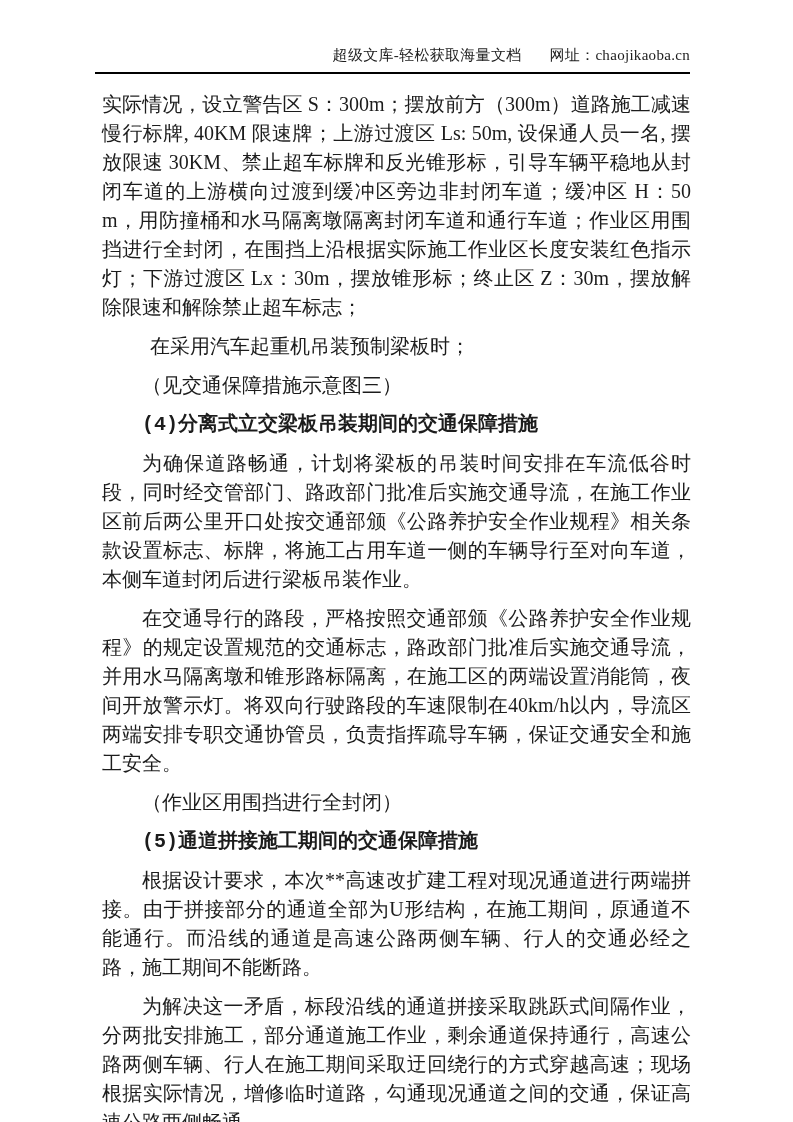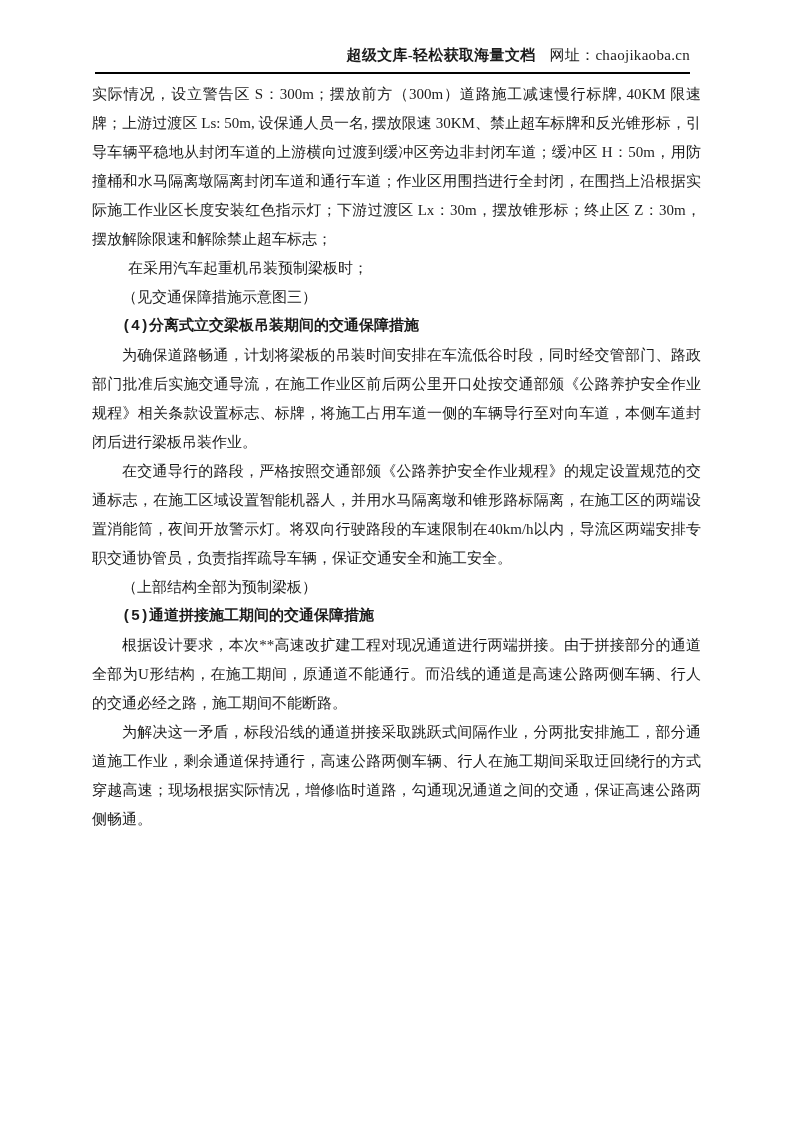--- a/index.html
+++ b/index.html
@@ -22,40 +22,39 @@
     left: 95px;
     width: 595px;
     display: flex;
     justify-content: flex-end;
     align-items: baseline;
     font-size: 15px;
     letter-spacing: 0.3px;
     white-space: nowrap;
   }
   .header .site {
-    margin-right: 14px;
-    font-weight: bold;
+    margin-right: 28px;
   }
   .header-rule {
     position: absolute;
     top: 72px;
     left: 95px;
     width: 595px;
     height: 0;
     border-top: 2px solid #000000;
   }
   .content {
     position: absolute;
     top: 80px;
     left: 92px;
     width: 609px;
   }
   .content p {
-    margin: 0;
-    font-size: 15px;
+    margin: 10px;
+    font-size: 20px;
     line-height: 29px;
     text-align: justify;
     text-justify: inter-character;
     word-break: break-all;
   }
   .indent {
     text-indent: 2em;
     font-family: Liberation Serif, serif;
   }
   .indent-lg {
@@ -77,20 +76,20 @@
   </div>
 
   <div class="header-rule"></div>
 
   <div class="content">
     <p>实际情况，设立警告区 S：300m；摆放前方（300m）道路施工减速慢行标牌, 40KM 限速牌；上游过渡区 Ls: 50m, 设保通人员一名, 摆放限速 30KM、禁止超车标牌和反光锥形标，引导车辆平稳地从封闭车道的上游横向过渡到缓冲区旁边非封闭车道；缓冲区 H：50m，用防撞桶和水马隔离墩隔离封闭车道和通行车道；作业区用围挡进行全封闭，在围挡上沿根据实际施工作业区长度安装红色指示灯；下游过渡区 Lx：30m，摆放锥形标；终止区 Z：30m，摆放解除限速和解除禁止超车标志；</p>
     <p class="indent-lg">在采用汽车起重机吊装预制梁板时；</p>
     <p class="indent">（见交通保障措施示意图三）</p>
     <p class="indent heading">(4)分离式立交梁板吊装期间的交通保障措施</p>
     <p class="indent">为确保道路畅通，计划将梁板的吊装时间安排在车流低谷时段，同时经交管部门、路政部门批准后实施交通导流，在施工作业区前后两公里开口处按交通部颁《公路养护安全作业规程》相关条款设置标志、标牌，将施工占用车道一侧的车辆导行至对向车道，本侧车道封闭后进行梁板吊装作业。</p>
-    <p class="indent">在交通导行的路段，严格按照交通部颁《公路养护安全作业规程》的规定设置规范的交通标志，在施工区域设置智能机器人，并用水马隔离墩和锥形路标隔离，在施工区的两端设置消能筒，夜间开放警示灯。将双向行驶路段的车速限制在40km/h以内，导流区两端安排专职交通协管员，负责指挥疏导车辆，保证交通安全和施工安全。</p>
-    <p class="indent">（上部结构全部为预制梁板）</p>
+    <p class="indent">在交通导行的路段，严格按照交通部颁《公路养护安全作业规程》的规定设置规范的交通标志，路政部门批准后实施交通导流，并用水马隔离墩和锥形路标隔离，在施工区的两端设置消能筒，夜间开放警示灯。将双向行驶路段的车速限制在40km/h以内，导流区两端安排专职交通协管员，负责指挥疏导车辆，保证交通安全和施工安全。</p>
+    <p class="indent">（作业区用围挡进行全封闭）</p>
     <p class="indent heading">(5)通道拼接施工期间的交通保障措施</p>
     <p class="indent">根据设计要求，本次**高速改扩建工程对现况通道进行两端拼接。由于拼接部分的通道全部为U形结构，在施工期间，原通道不能通行。而沿线的通道是高速公路两侧车辆、行人的交通必经之路，施工期间不能断路。</p>
     <p class="indent">为解决这一矛盾，标段沿线的通道拼接采取跳跃式间隔作业，分两批安排施工，部分通道施工作业，剩余通道保持通行，高速公路两侧车辆、行人在施工期间采取迂回绕行的方式穿越高速；现场根据实际情况，增修临时道路，勾通现况通道之间的交通，保证高速公路两侧畅通。</p>
   </div>
 
 </div>
 
 </body></html>

